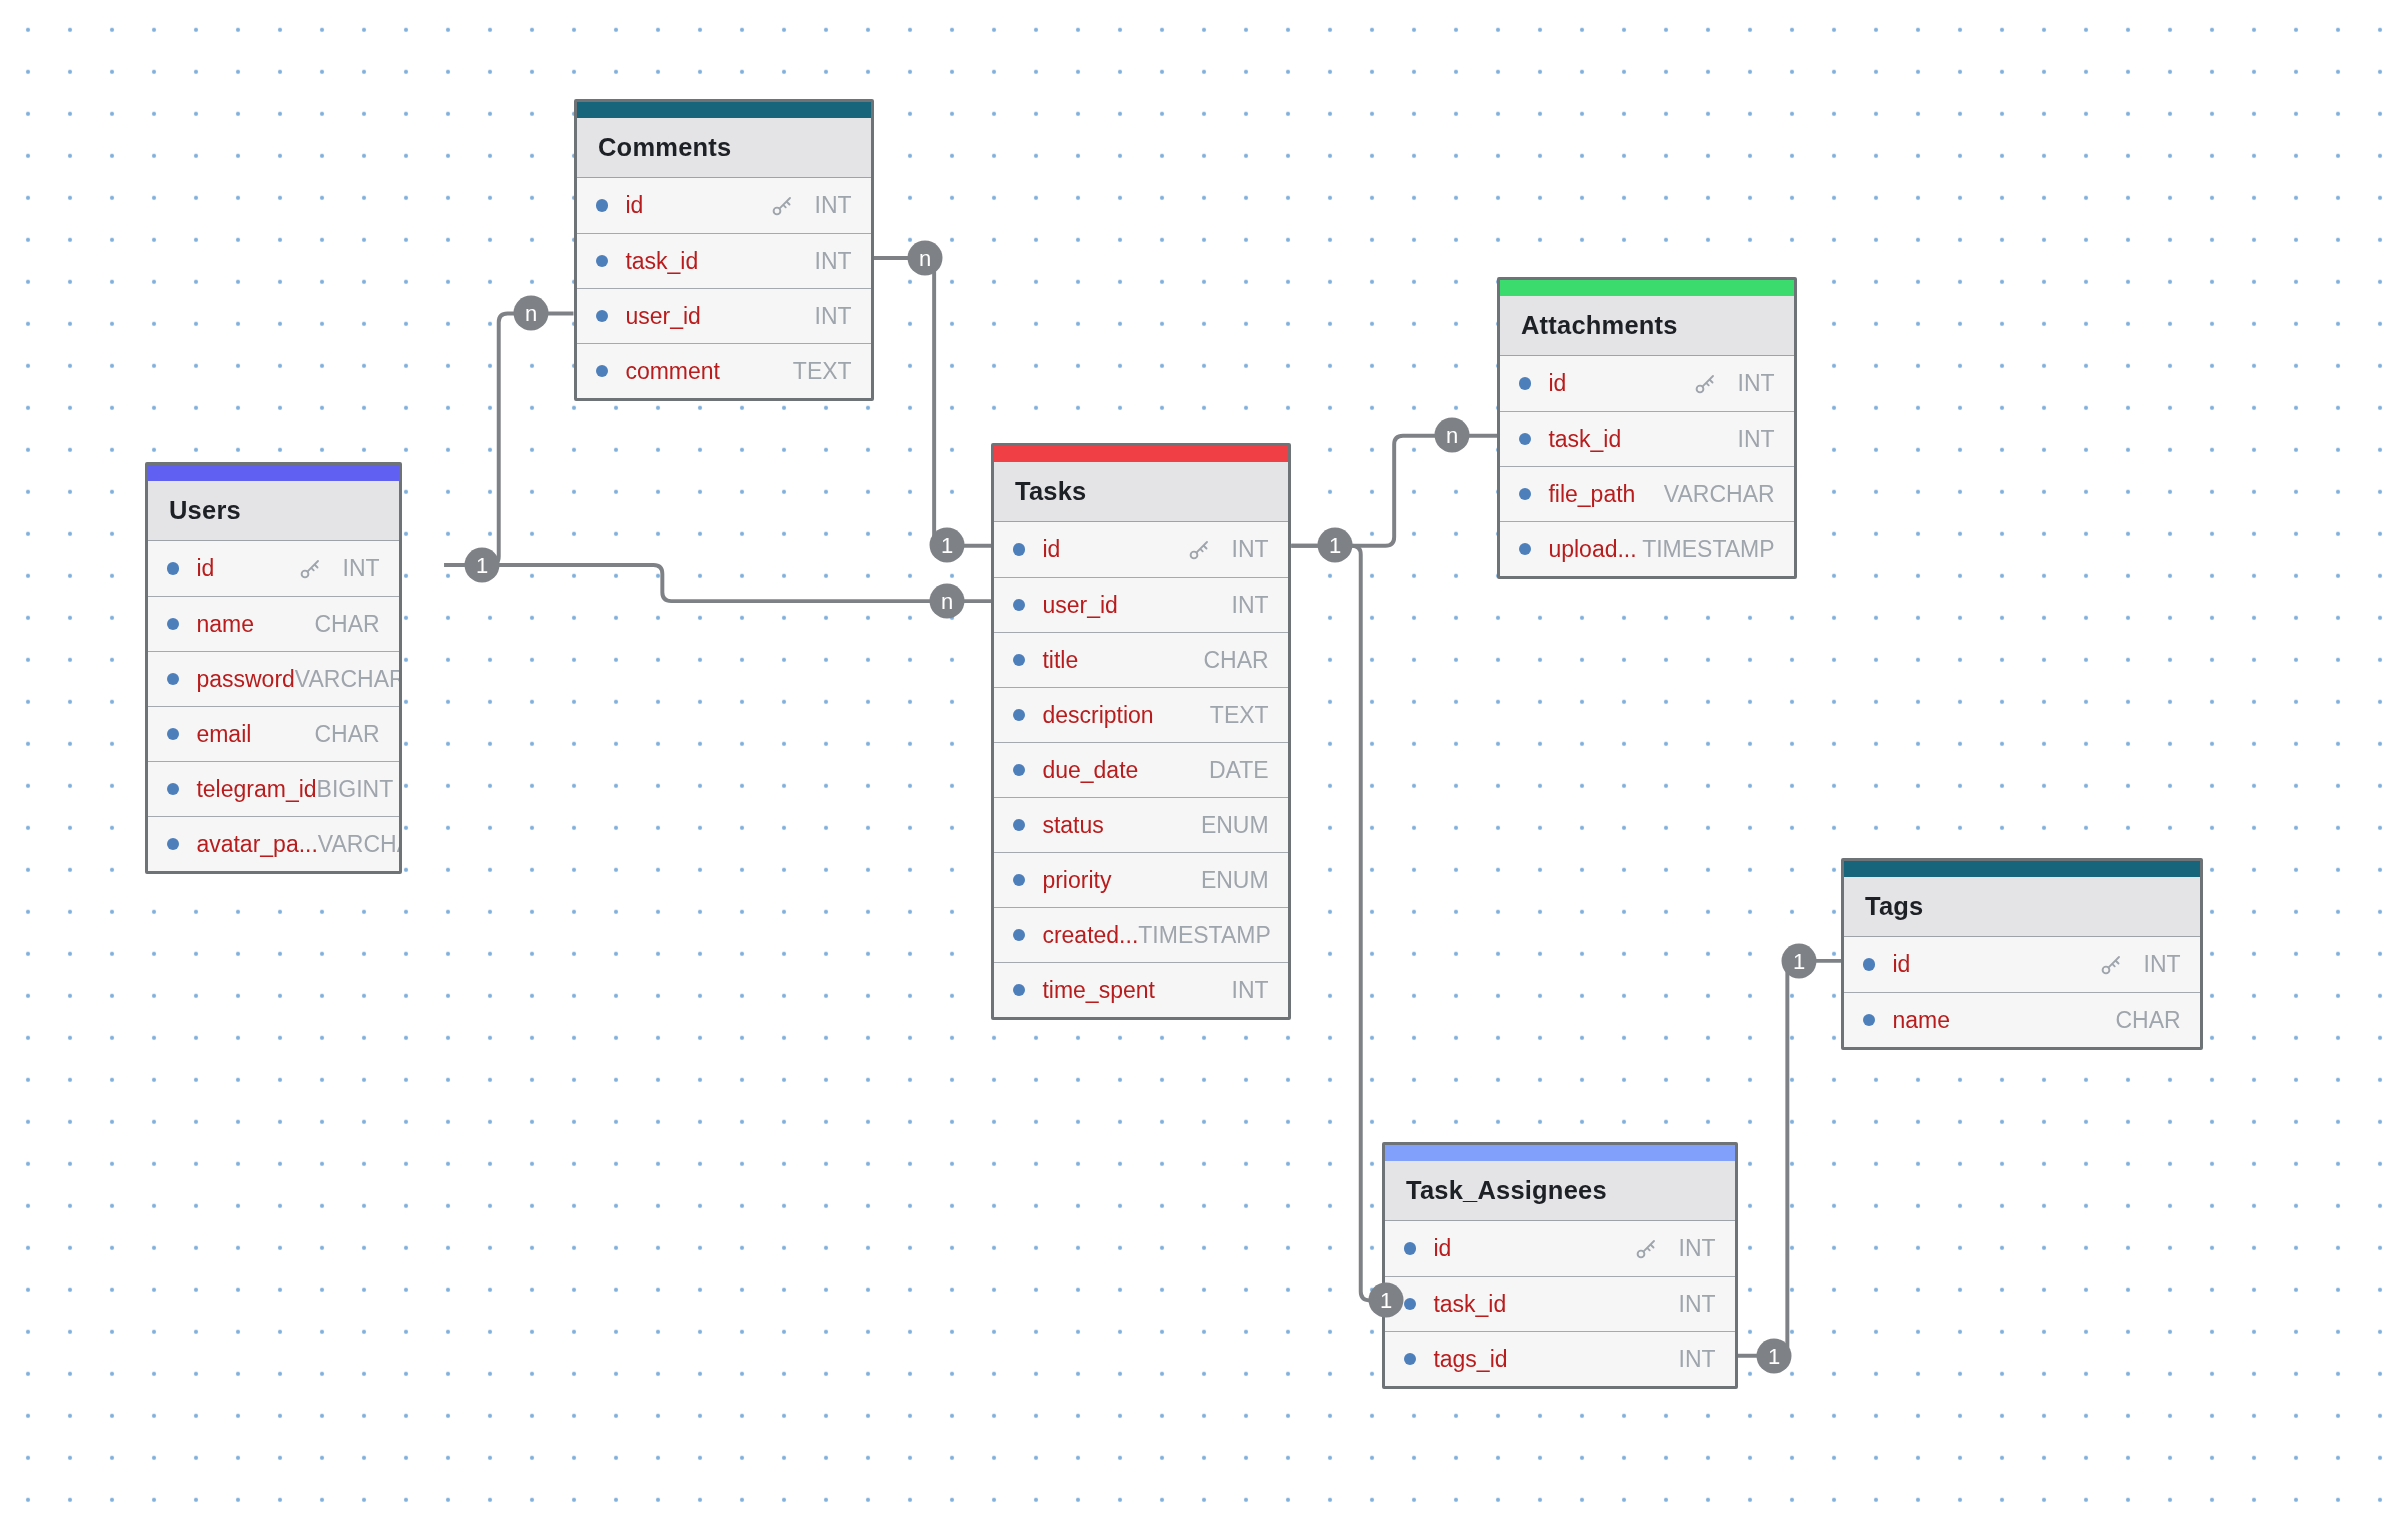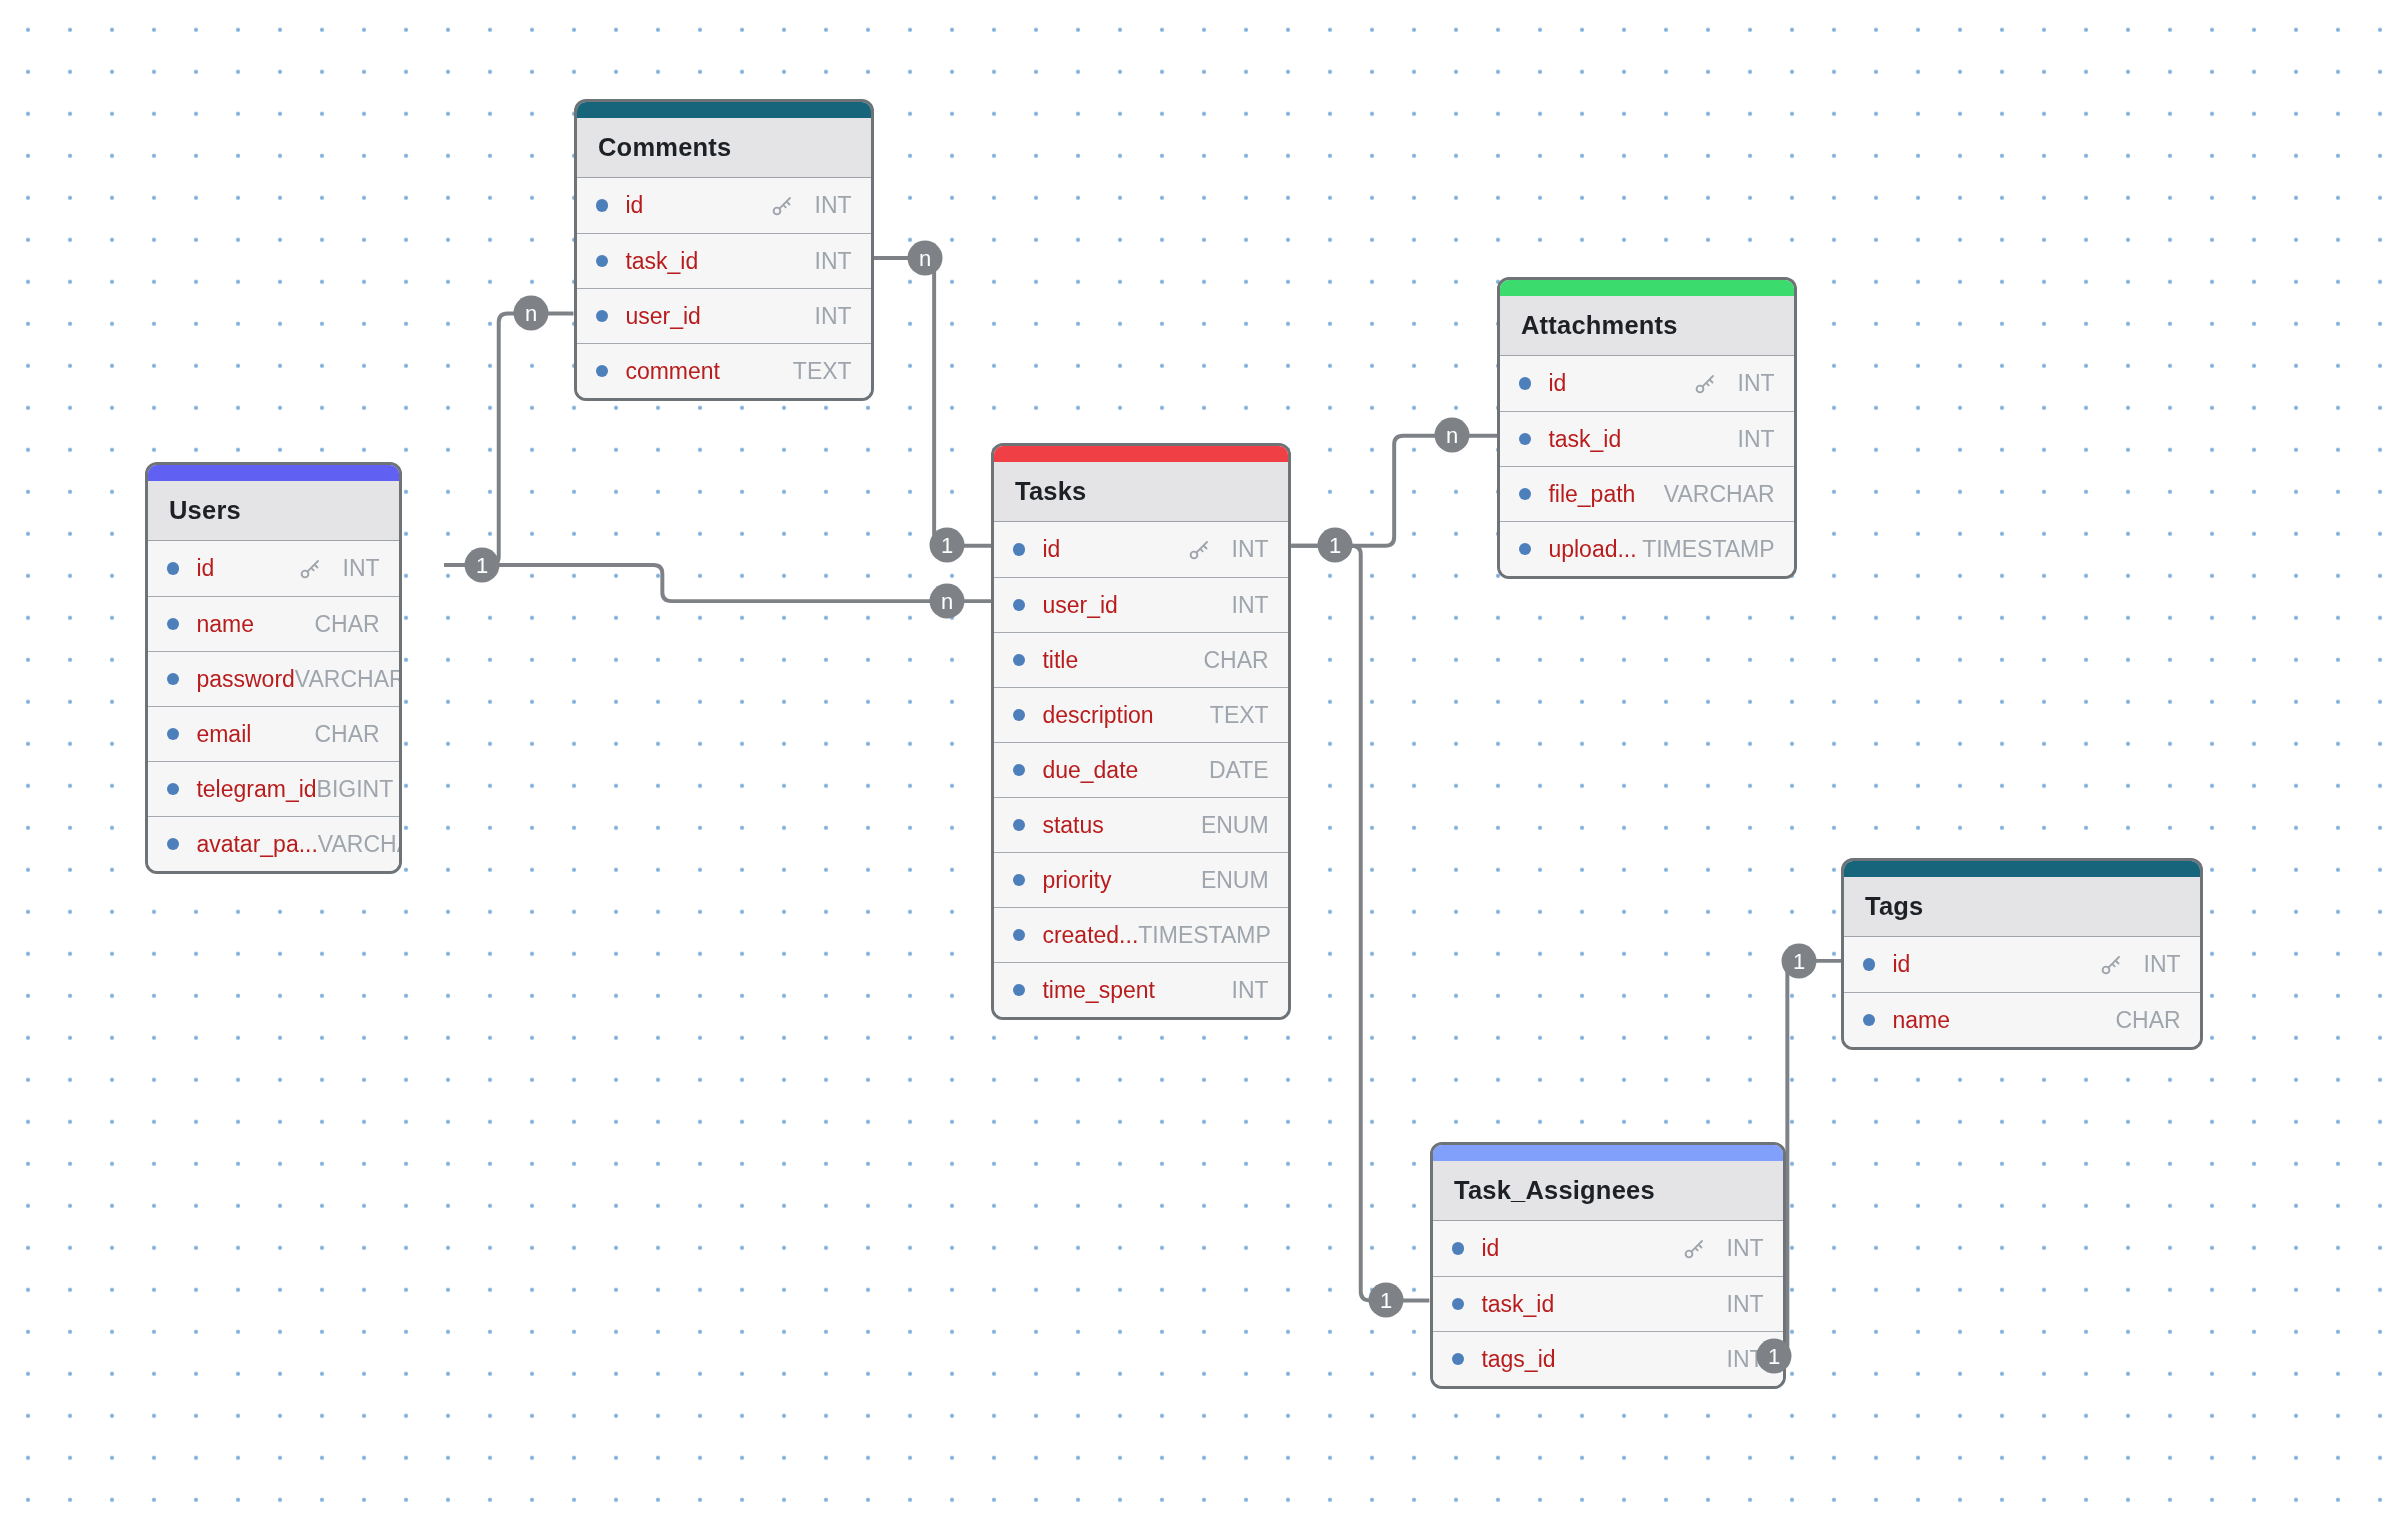--- a/index.html
+++ b/index.html
@@ -12,21 +12,21 @@
   }
   svg.wires{position:absolute;left:0;top:0;z-index:1;}
   svg.wires path{stroke:#7e8286;stroke-width:4.5;fill:none;}
   .badge{
     position:absolute;z-index:3;width:35px;height:35px;border-radius:50%;
     background:#7e8286;color:#fff;display:flex;align-items:center;justify-content:center;
     font-size:22px;font-weight:500;transform:translate(-50%,-50%);
   }
   .table{
     position:absolute;z-index:2;box-sizing:border-box;
-    border:3.1px solid #6e7377;border-radius:12px;overflow:hidden;
+    border:3.1px solid #6e7377;border-radius:2px;overflow:hidden;
     background:#f6f6f7;
   }
   .strip{height:16px;}
   .t-header{
     box-sizing:border-box;height:60px;display:flex;align-items:center;
     background:#e4e4e6;border-bottom:1.8px solid #9ea3a9;padding-left:21px;
   }
   .t-title{font-size:25.5px;font-weight:bold;color:#1d2126;letter-spacing:0.2px;}
   .row{
     box-sizing:border-box;height:55px;display:flex;align-items:center;
@@ -275,21 +275,21 @@
     </div>
     <div class="row">
       <span class="dot"></span>
       <span class="fname">name</span>
       <span class="ftype">
           <span>CHAR</span>
         </span>
     </div>
   </div>
 
-  <div class="table" style="left:1430px;top:1142px;width:356px;">
+  <div class="table" style="left:1382px;top:1142px;width:356px;">
     <div class="strip" style="background-color: rgb(129, 160, 251);"></div>
     <div class="t-header">
       <span class="t-title">Task_Assignees</span>
     </div>
     <div class="row">
       <span class="dot"></span>
       <span class="fname">id</span>
       <span class="ftype">
         <svg class="key" viewBox="0 0 24 24">
             <circle cx="7" cy="17" r="3.4"></circle>

